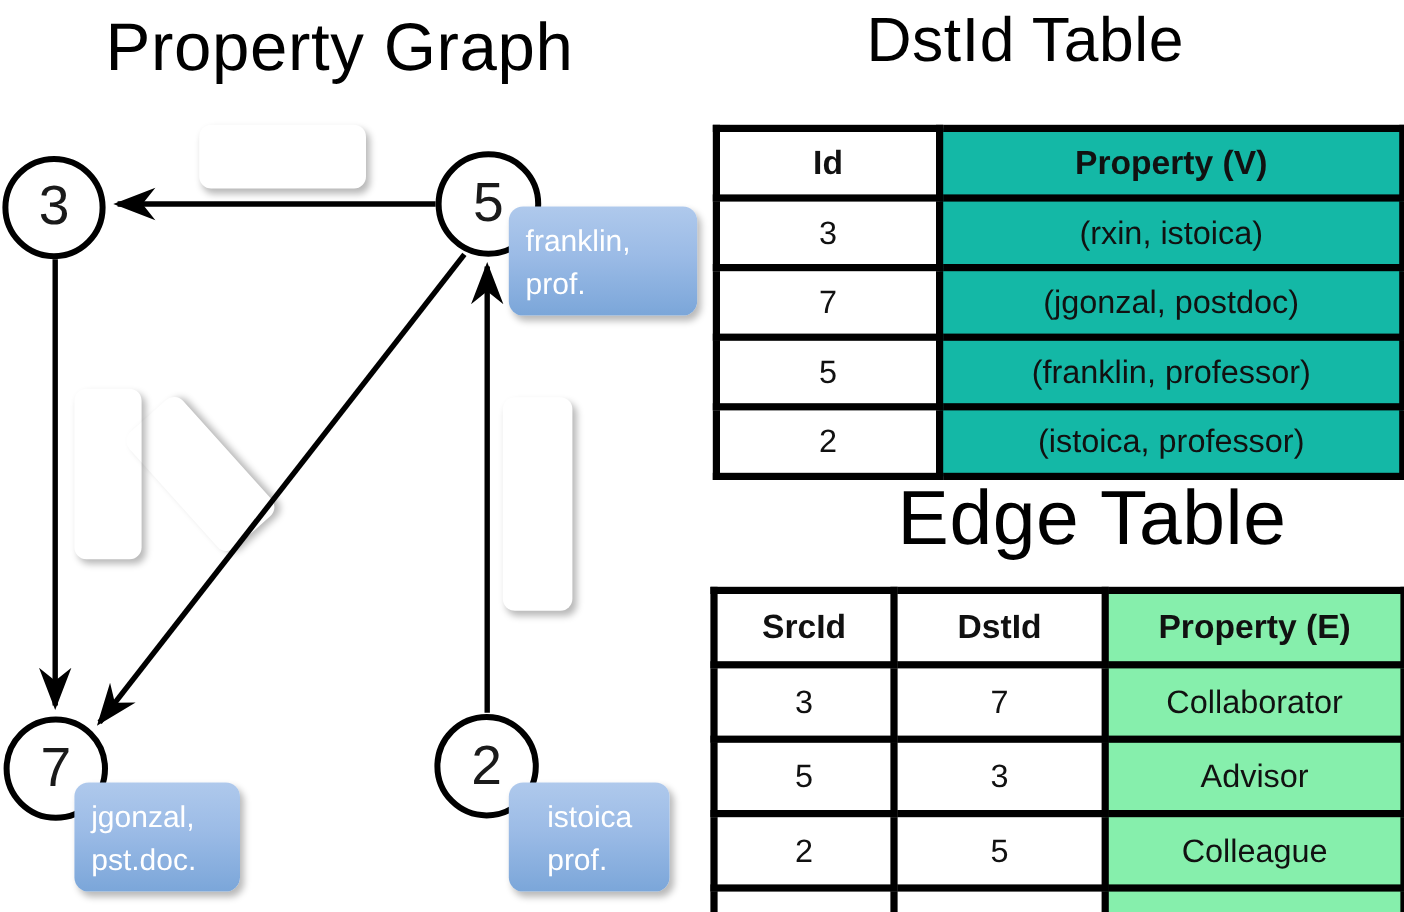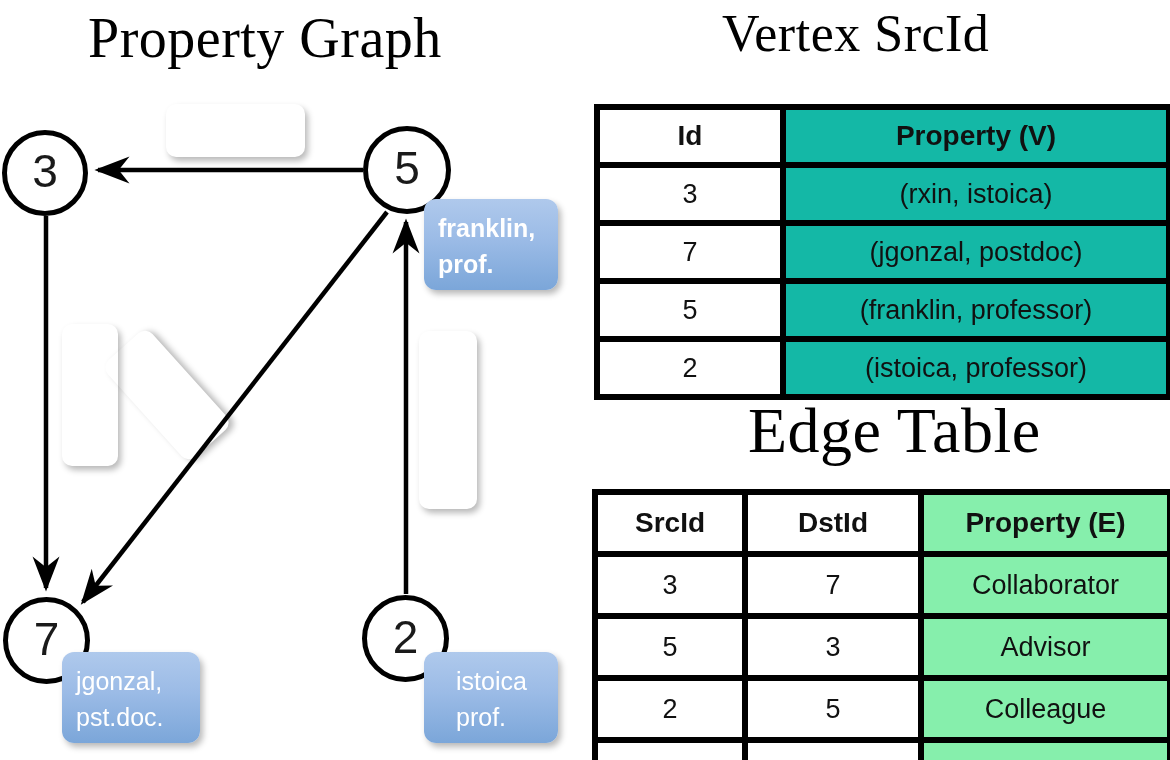--- a/index.html
+++ b/index.html
@@ -12,21 +12,21 @@
     position: relative;
     overflow: hidden;
     font-family: "Liberation Sans", sans-serif;
     -webkit-font-smoothing: antialiased;
   }
 
   
   .title {
     position: absolute;
     color: #000;
-    font-family: Liberation Serif, serif;
+    font-family: Liberation Sans, sans-serif;
     font-weight: 300;
     letter-spacing: 0.5px;
     white-space: nowrap;
   }
   #title-property-graph { left: 88px;  top: 6px;  font-size: 56px; }
   #title-vertex-table   { left: 722px; top: 4px;  font-size: 52px; }
   #title-edge-table     { left: 748px; top: 394px; font-size: 64px; }
 
   
   #graph-canvas {
@@ -74,21 +74,21 @@
     color: #ffffff;
     font-family: "Liberation Sans", sans-serif;
     font-weight: 300;
     font-size: 25px;
     line-height: 1.42;
     padding: 12px 0 0 14px;
     box-sizing: border-box;
     white-space: pre-line;
   }
   #prop-box-3 { left: 62px;  top: 185px; width: 138px; height: 91px; }
-  #prop-box-5 { left: 424px; top: 199px; width: 134px; height: 91px; font-weight: bold; }
+  #prop-box-5 { left: 424px; top: 172px; width: 157px; height: 91px; }
   #prop-box-7 { left: 62px;  top: 652px; width: 138px; height: 91px; }
   #prop-box-2 { left: 424px; top: 652px; width: 134px; height: 91px; padding-left: 32px; }
 
   
   .edge-label {
     position: absolute;
     border-radius: 10px;
     background: linear-gradient(to bottom, #f2b46a 0%, #eda busy 0%, #eeab58 50%, #e79a3e 100%);
     box-shadow: 3px 4px 6px rgba(0,0,0,0.28);
     color: #ffffff;
@@ -231,21 +231,21 @@
   </div>
 
   <div id="prop-box-5" class="prop-box">franklin,
 prof.</div>
   <div id="prop-box-7" class="prop-box">jgonzal,
 pst.doc.</div>
   <div id="prop-box-2" class="prop-box">istoica
 prof.</div>
 </div>
 
-<div id="title-vertex-table" class="title">Vertex SrcId</div>
+<div id="title-vertex-table" class="title">DstId Table</div>
 
 <table id="vertex-table" class="data-table">
   <colgroup>
       <col class="c-id">
       <col class="c-prop">
     </colgroup>
   <thead>
     <tr>
       <th>Id</th>
       <th class="prop-col">Property (V)</th>

